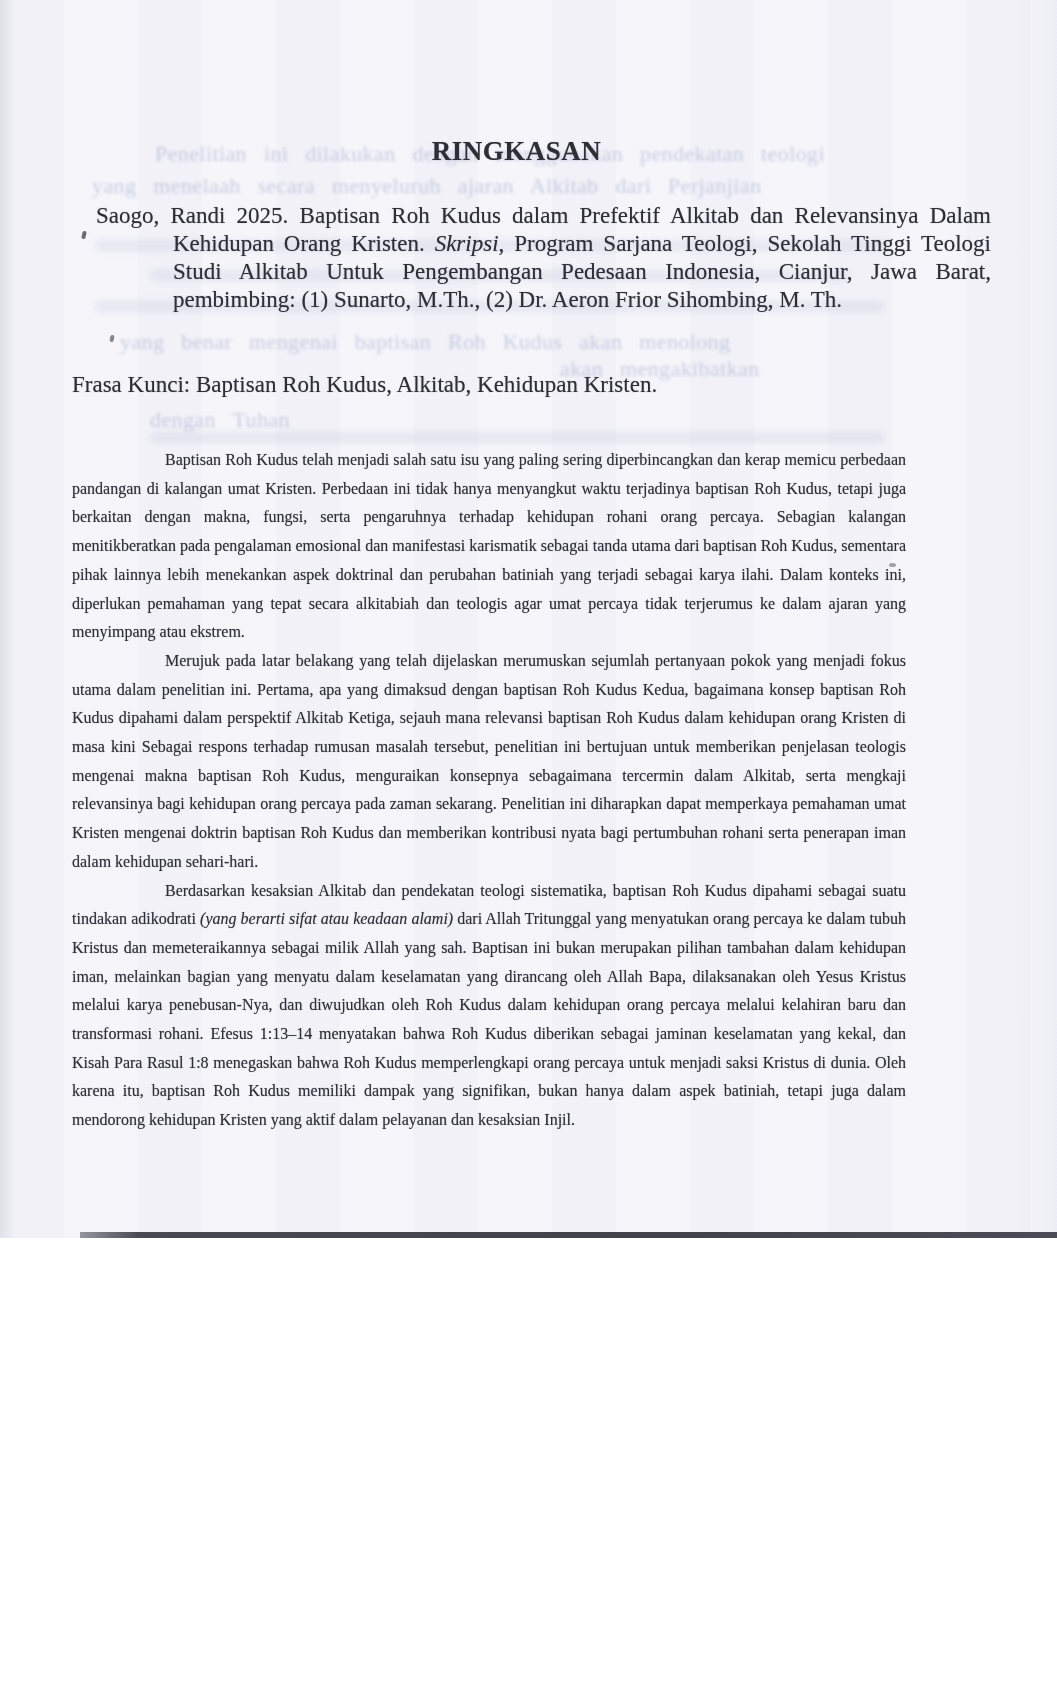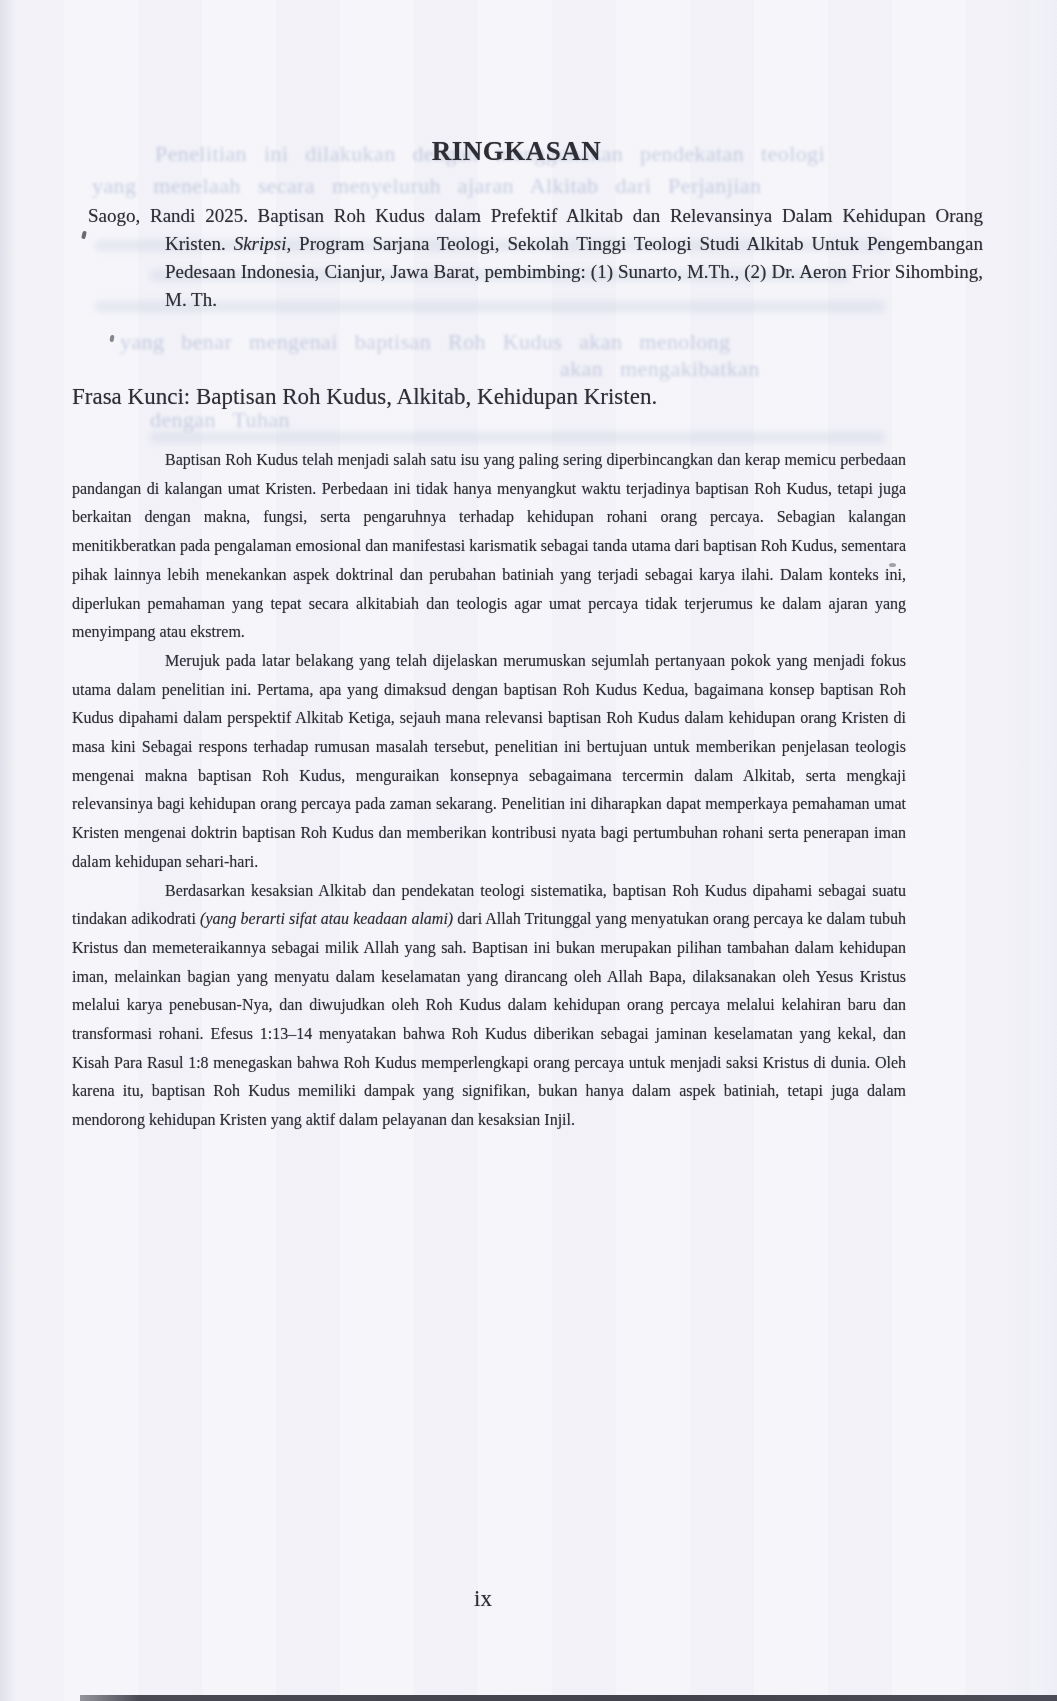--- a/index.html
+++ b/index.html
@@ -1,48 +1,48 @@
 <!DOCTYPE html>
 <html><head>
 <meta charset="utf-8">
 <style>
   html, body { margin:0; padding:0; background:#ffffff; }
 
   .page {
     position:relative;
-    width:1057px; height:1701px;
+    width:1057px; height:1238px;
     overflow:hidden;
     font-family:"Liberation Serif","DejaVu Serif",serif;
     color:#2e2e36;
     background:
       linear-gradient(90deg, rgba(188,188,204,.32) 0px, rgba(188,188,204,0) 16px),
       linear-gradient(90deg, rgba(255,255,255,0) 95%, rgba(232,232,242,.55) 100%),
       repeating-linear-gradient(90deg, rgba(238,238,246,.45) 0 64px, rgba(247,247,252,.45) 64px 138px),
       #f4f4f8;
   }
 
   .scan-text { text-shadow:0 0 1px rgba(46,46,54,.45); }
 
   .title {
     position:absolute; top:136px; left:72px; width:845px;
     margin:0; padding-left:22px;
     font-size:27px; font-weight:bold; text-align:center;
     letter-spacing:.5px;
   }
 
   .citation {
-    position:absolute; top:202px; left:88px; width:818px;
-    font-size:19px; line-height:28px;
+    position:absolute; top:202px; left:96px; width:818px;
+    font-size:23px; line-height:28px;
     text-align:justify;
     padding-left:77px; text-indent:-77px;
   }
 
   .keywords {
     position:absolute; top:371px; left:72px; width:862px;
-    font-size:23px; line-height:28px;margin-top:12px;
+    font-size:23px; line-height:28px;
   }
 
   .body-text {
     position:absolute; top:446px; left:72px; width:834px;
     font-size:16px; line-height:28.7px;
     text-align:justify;
   }
   .body-text p { margin:0; text-indent:93px; }
 
   .pagenum {

